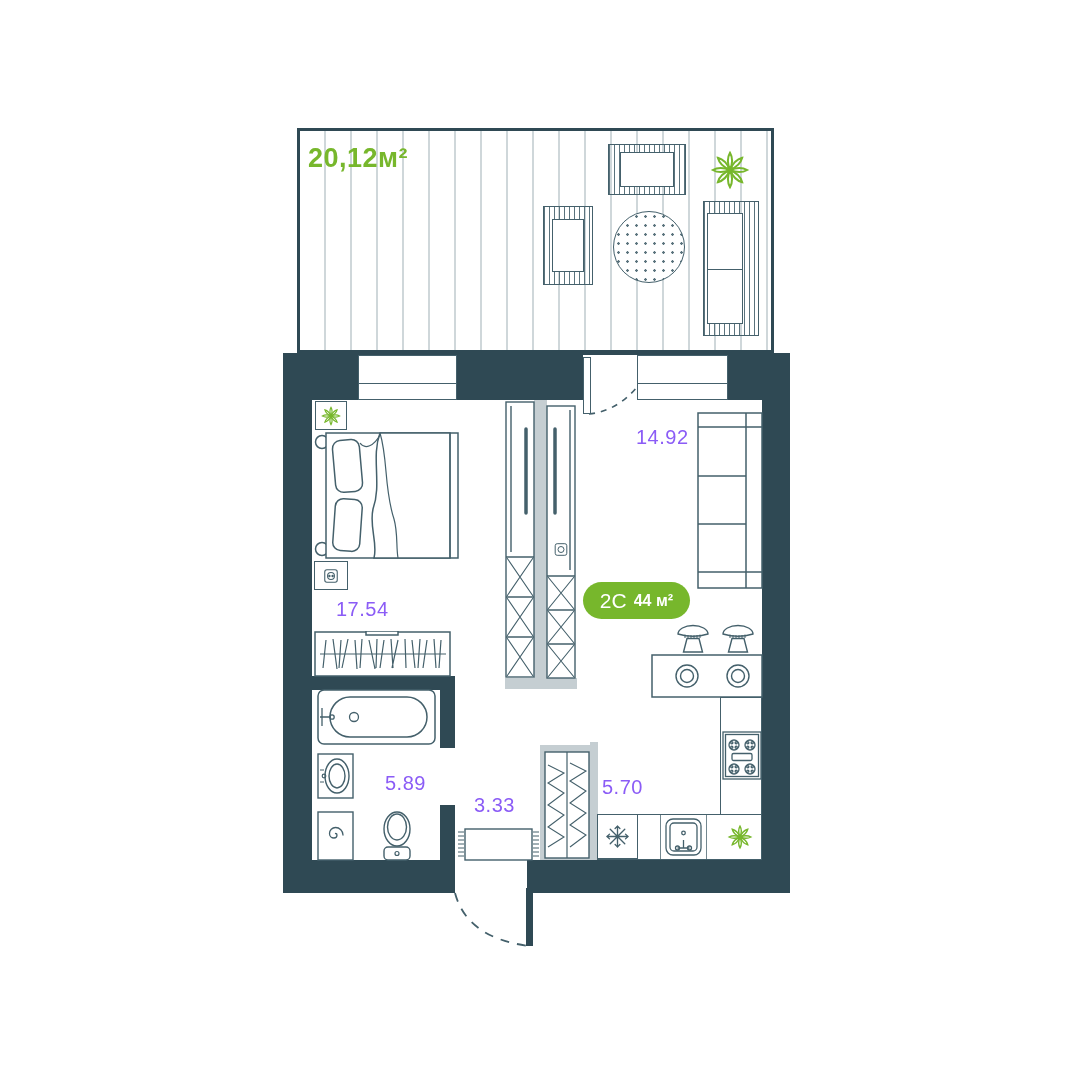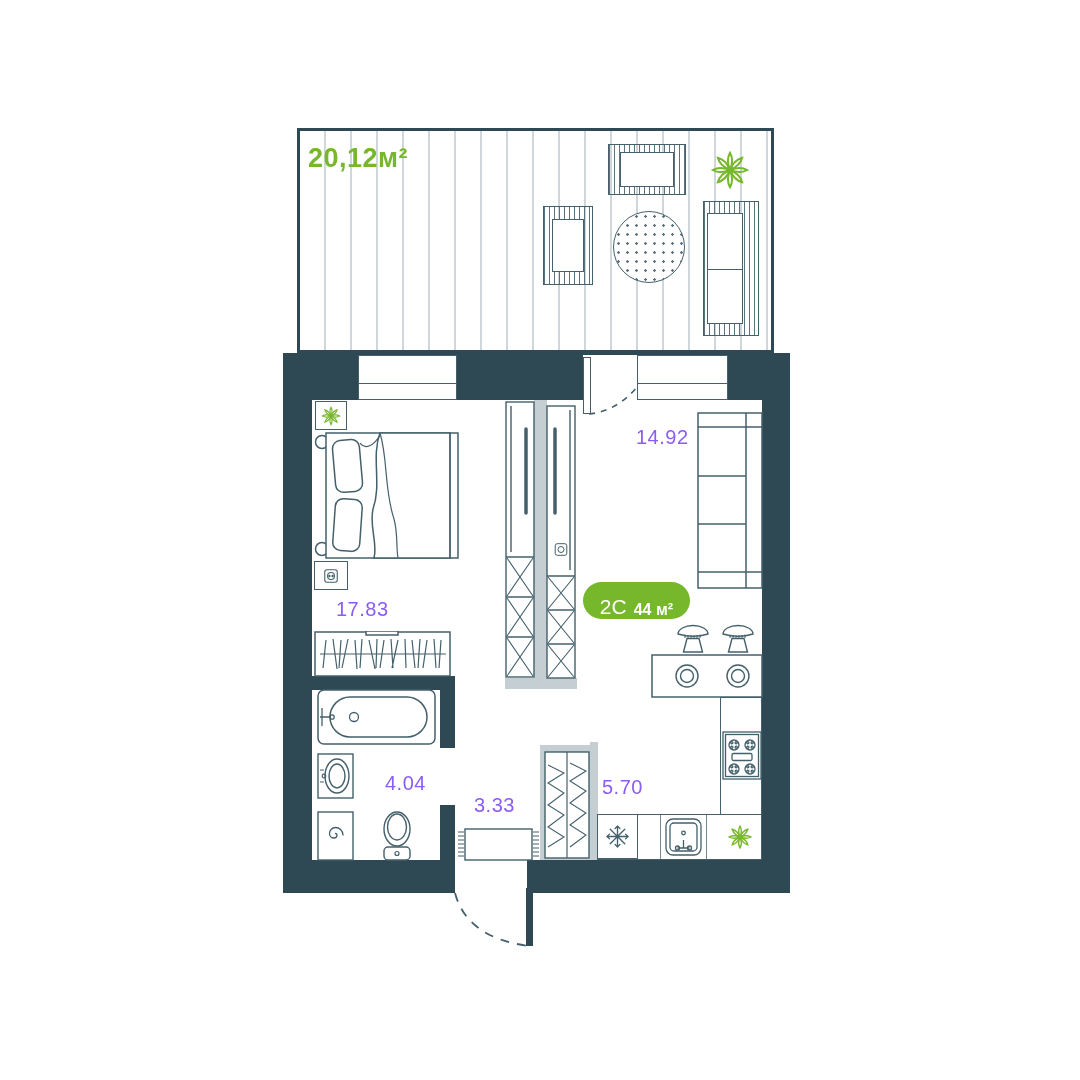--- a/index.html
+++ b/index.html
@@ -32,21 +32,21 @@
   .win-line{position:absolute;left:0;right:0;top:27px;border-top:1.5px solid #44606b;}
   .win-bedroom{left:358px;top:355px;width:99px;height:45px;}
   .win-kitchen{left:637px;top:355px;width:91px;height:45px;}
   .opening{background:#fff;}
   .wall-dark{background:#2f4954;}
   .wall-light{background:#c5ced2;}
   
   .room-label{font-size:20px;font-weight:500;color:#8b5cf6;letter-spacing:.5px;}
   
   .badge{left:583px;top:582px;width:107px;height:37px;background:#77b72c;border-radius:19px;
-         display:flex;align-items:flex-end;justify-content:center;gap:7px;color:#fff;z-index:5;}
+         display:flex;align-items:center;justify-content:center;gap:7px;color:#fff;z-index:5;}
   .badge .bt{font-size:21px;font-weight:400;}
   .badge .ba{font-size:16px;font-weight:700;}
   
   .watermark{left:0;top:472px;width:1080px;height:130px;line-height:130px;text-align:center;
              font-size:96px;font-weight:800;letter-spacing:8px;color:rgba(193,193,193,0.85);
              z-index:10;pointer-events:none;white-space:nowrap;}
   .box{box-sizing:border-box;background:#fff;border:1.5px solid #44606b;}
   svg{display:block;}
 </style>
 </head>
@@ -159,21 +159,21 @@
     <g fill="#fff" stroke="#44606b" stroke-width="1.5">
       <rect x="1" y="1" width="135" height="44"></rect>
       <rect x="52" y="0" width="32" height="4"></rect>
     </g>
     <g fill="none" stroke="#44606b" stroke-width="1.2">
       <path d="M6 23h126"></path>
       <path d="M12 9l-3 28M19 8l4 30M27 9l-2 28M34 8l-6 29M41 9l2 29M48 8l-2 29M55 9l6 29M63 8l-1 29M70 9l-4 28M77 8l2 29M84 9l-6 28M91 8l1 29M98 9l3 28M106 8l-2 29M113 9l-4 28M120 8l2 29M127 9l-2 28"></path>
     </g>
   </svg>
 
-  <div class="abs room-label" style="left:336px;top:598px;">17.83</div>
+  <div class="abs room-label" style="left:336px;top:598px;">17.54</div>
 
   <svg class="abs" style="left:505px;top:401px" width="30" height="277">
     <g fill="#fff" stroke="#44606b" stroke-width="1.4">
       <rect x="1" y="1" width="28" height="275"></rect>
     </g>
     <g fill="none" stroke="#44606b" stroke-width="1.4">
       <path d="M1 156h28M1 196h28M1 236h28M6 5v146"></path>
       <path d="M21 28v84" stroke-width="3.5" stroke-linecap="round"></path>
       <path d="M2 157l26 38M28 157L2 195M2 197l26 38M28 197L2 235M2 237l26 38M28 237L2 275" stroke-width="1.1"></path>
     </g>
@@ -336,21 +336,21 @@
 
   <svg class="abs" style="left:379px;top:808px" width="36" height="54">
     <g fill="#fff" stroke="#44606b" stroke-width="1.4">
       <ellipse cx="18" cy="21" rx="13" ry="17"></ellipse>
       <ellipse cx="18" cy="19" rx="9.5" ry="13"></ellipse>
       <rect x="5" y="39" width="26" height="13" rx="4"></rect>
     </g>
     <circle cx="18" cy="45.5" r="2" fill="none" stroke="#44606b" stroke-width="1.2"></circle>
   </svg>
 
-  <div class="abs room-label" style="left:385px;top:772px;">4.04</div>
+  <div class="abs room-label" style="left:385px;top:772px;">5.89</div>
 
   <div class="abs room-label" style="left:474px;top:794px;">3.33</div>
 
   <svg class="abs" style="left:457px;top:827px" width="83" height="35">
     <rect x="8" y="2" width="67" height="31" fill="#fff" stroke="#44606b" stroke-width="1.4"></rect>
     <path d="M1 5h6M1 9h6M1 13h6M1 17h6M1 21h6M1 25h6M1 29h6M76 5h6M76 9h6M76 13h6M76 17h6M76 21h6M76 25h6M76 29h6" stroke="#44606b" stroke-width="1" fill="none"></path>
   </svg>
 
   <svg class="abs" style="left:544px;top:751px" width="46" height="108">
     <rect x="1" y="1" width="44" height="106" fill="#fff" stroke="#44606b" stroke-width="1.4"></rect>

